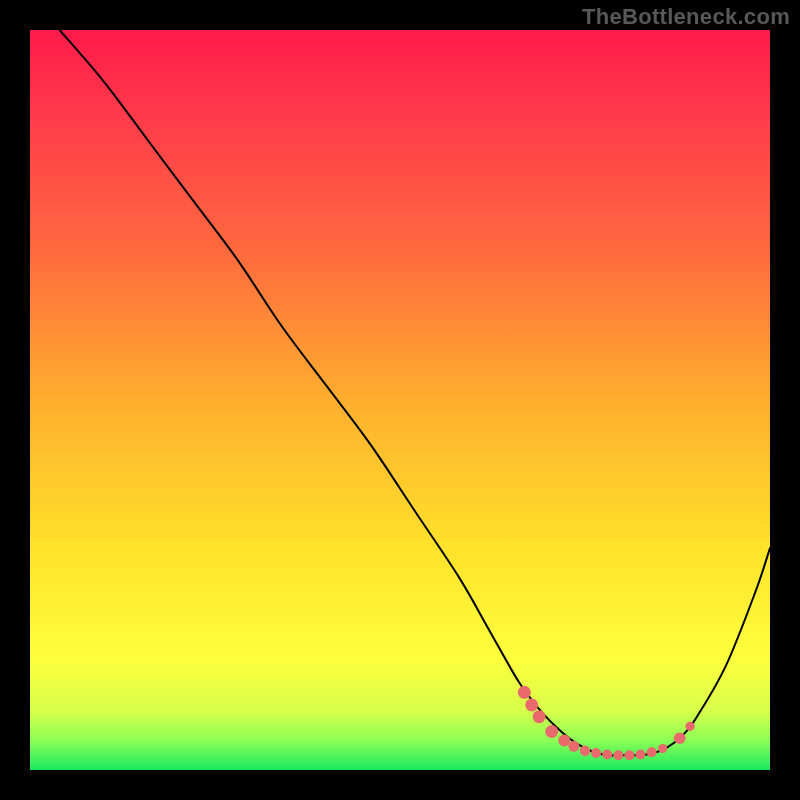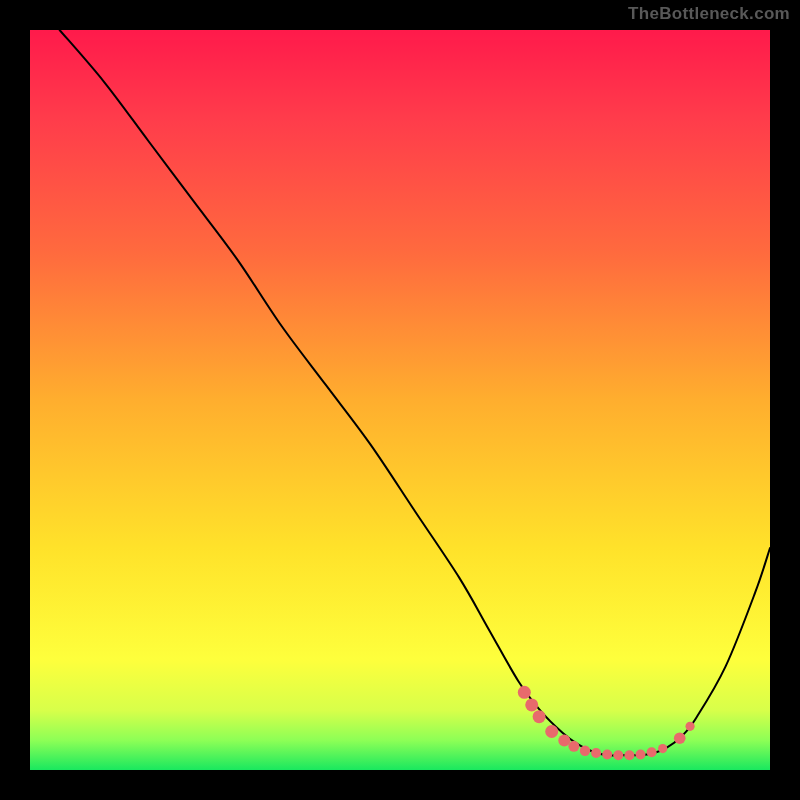--- a/index.html
+++ b/index.html
@@ -13,21 +13,21 @@
   .chart-wrap {
     position: relative;
     width: 800px;
     height: 800px;
   }
   .watermark {
     position: absolute;
     top: 4px;
     right: 10px;
     font-family: Arial, Helvetica, sans-serif;
-    font-size: 17px;
+    font-size: 22px;
     font-weight: 600;
     color: #585858;
     letter-spacing: 0.3px;
     user-select: none;
   }
   svg.plot {
     position: absolute;
     left: 30px;
     top: 30px;
     width: 740px;

